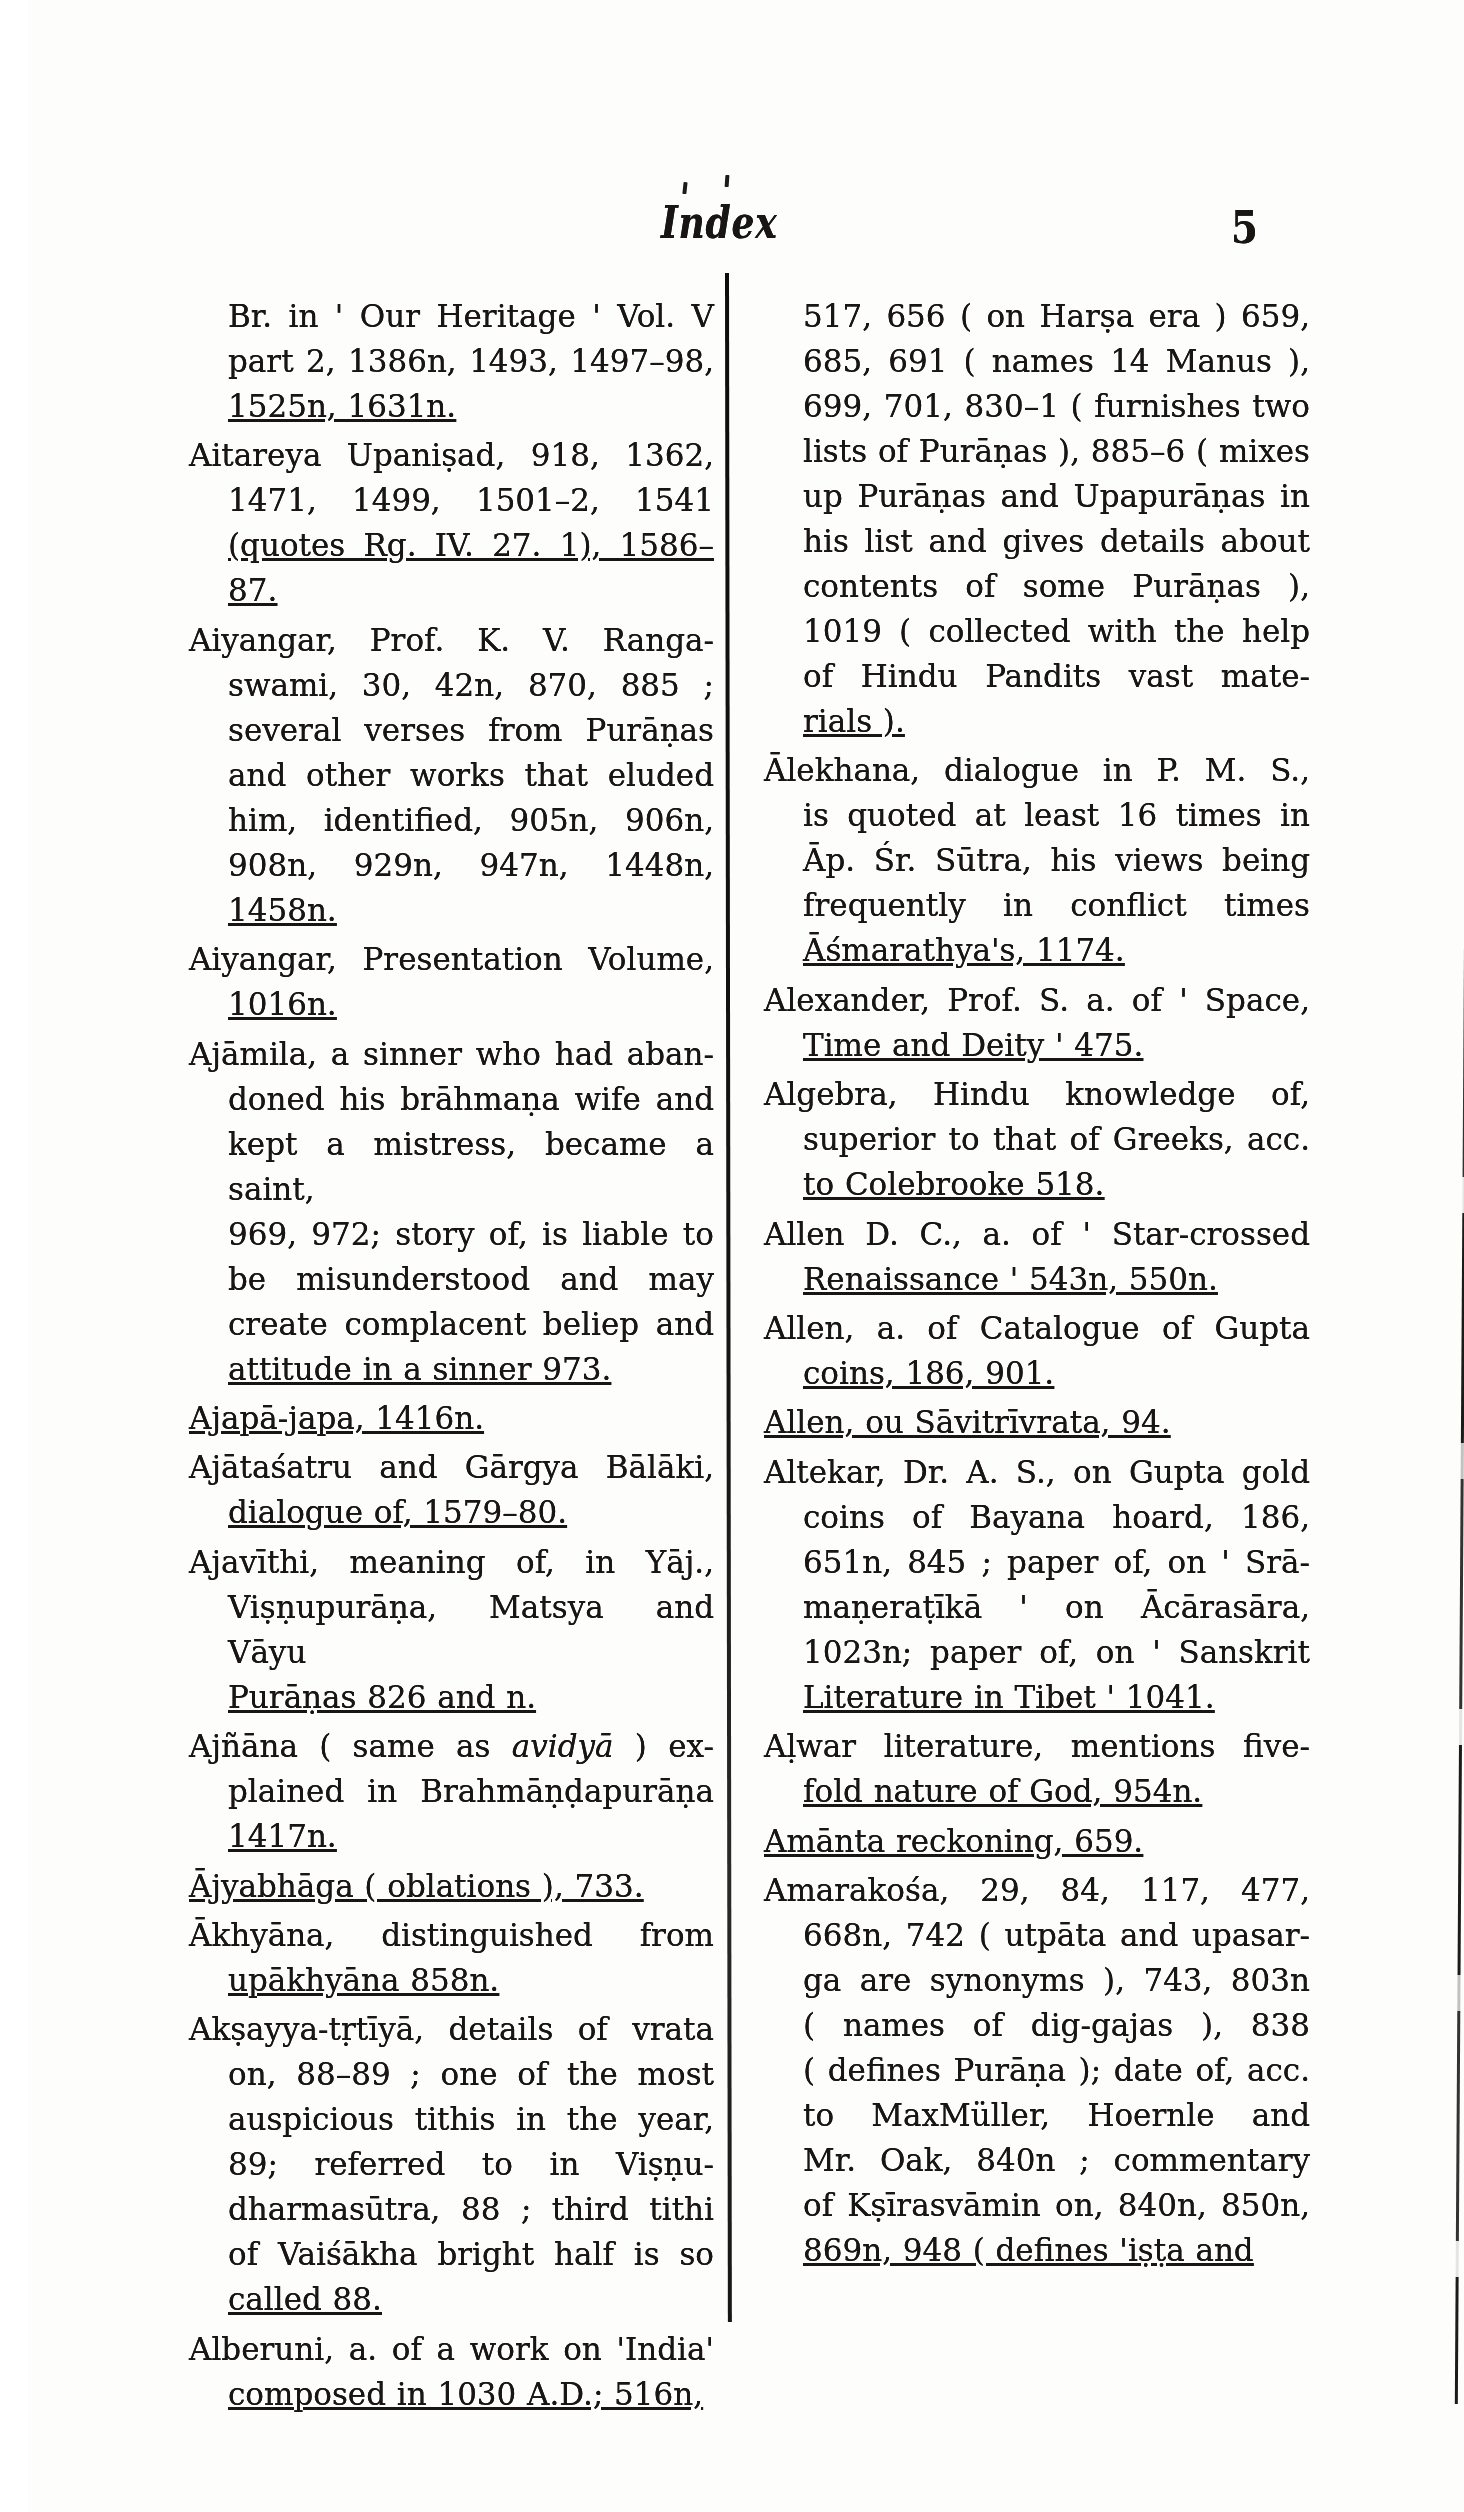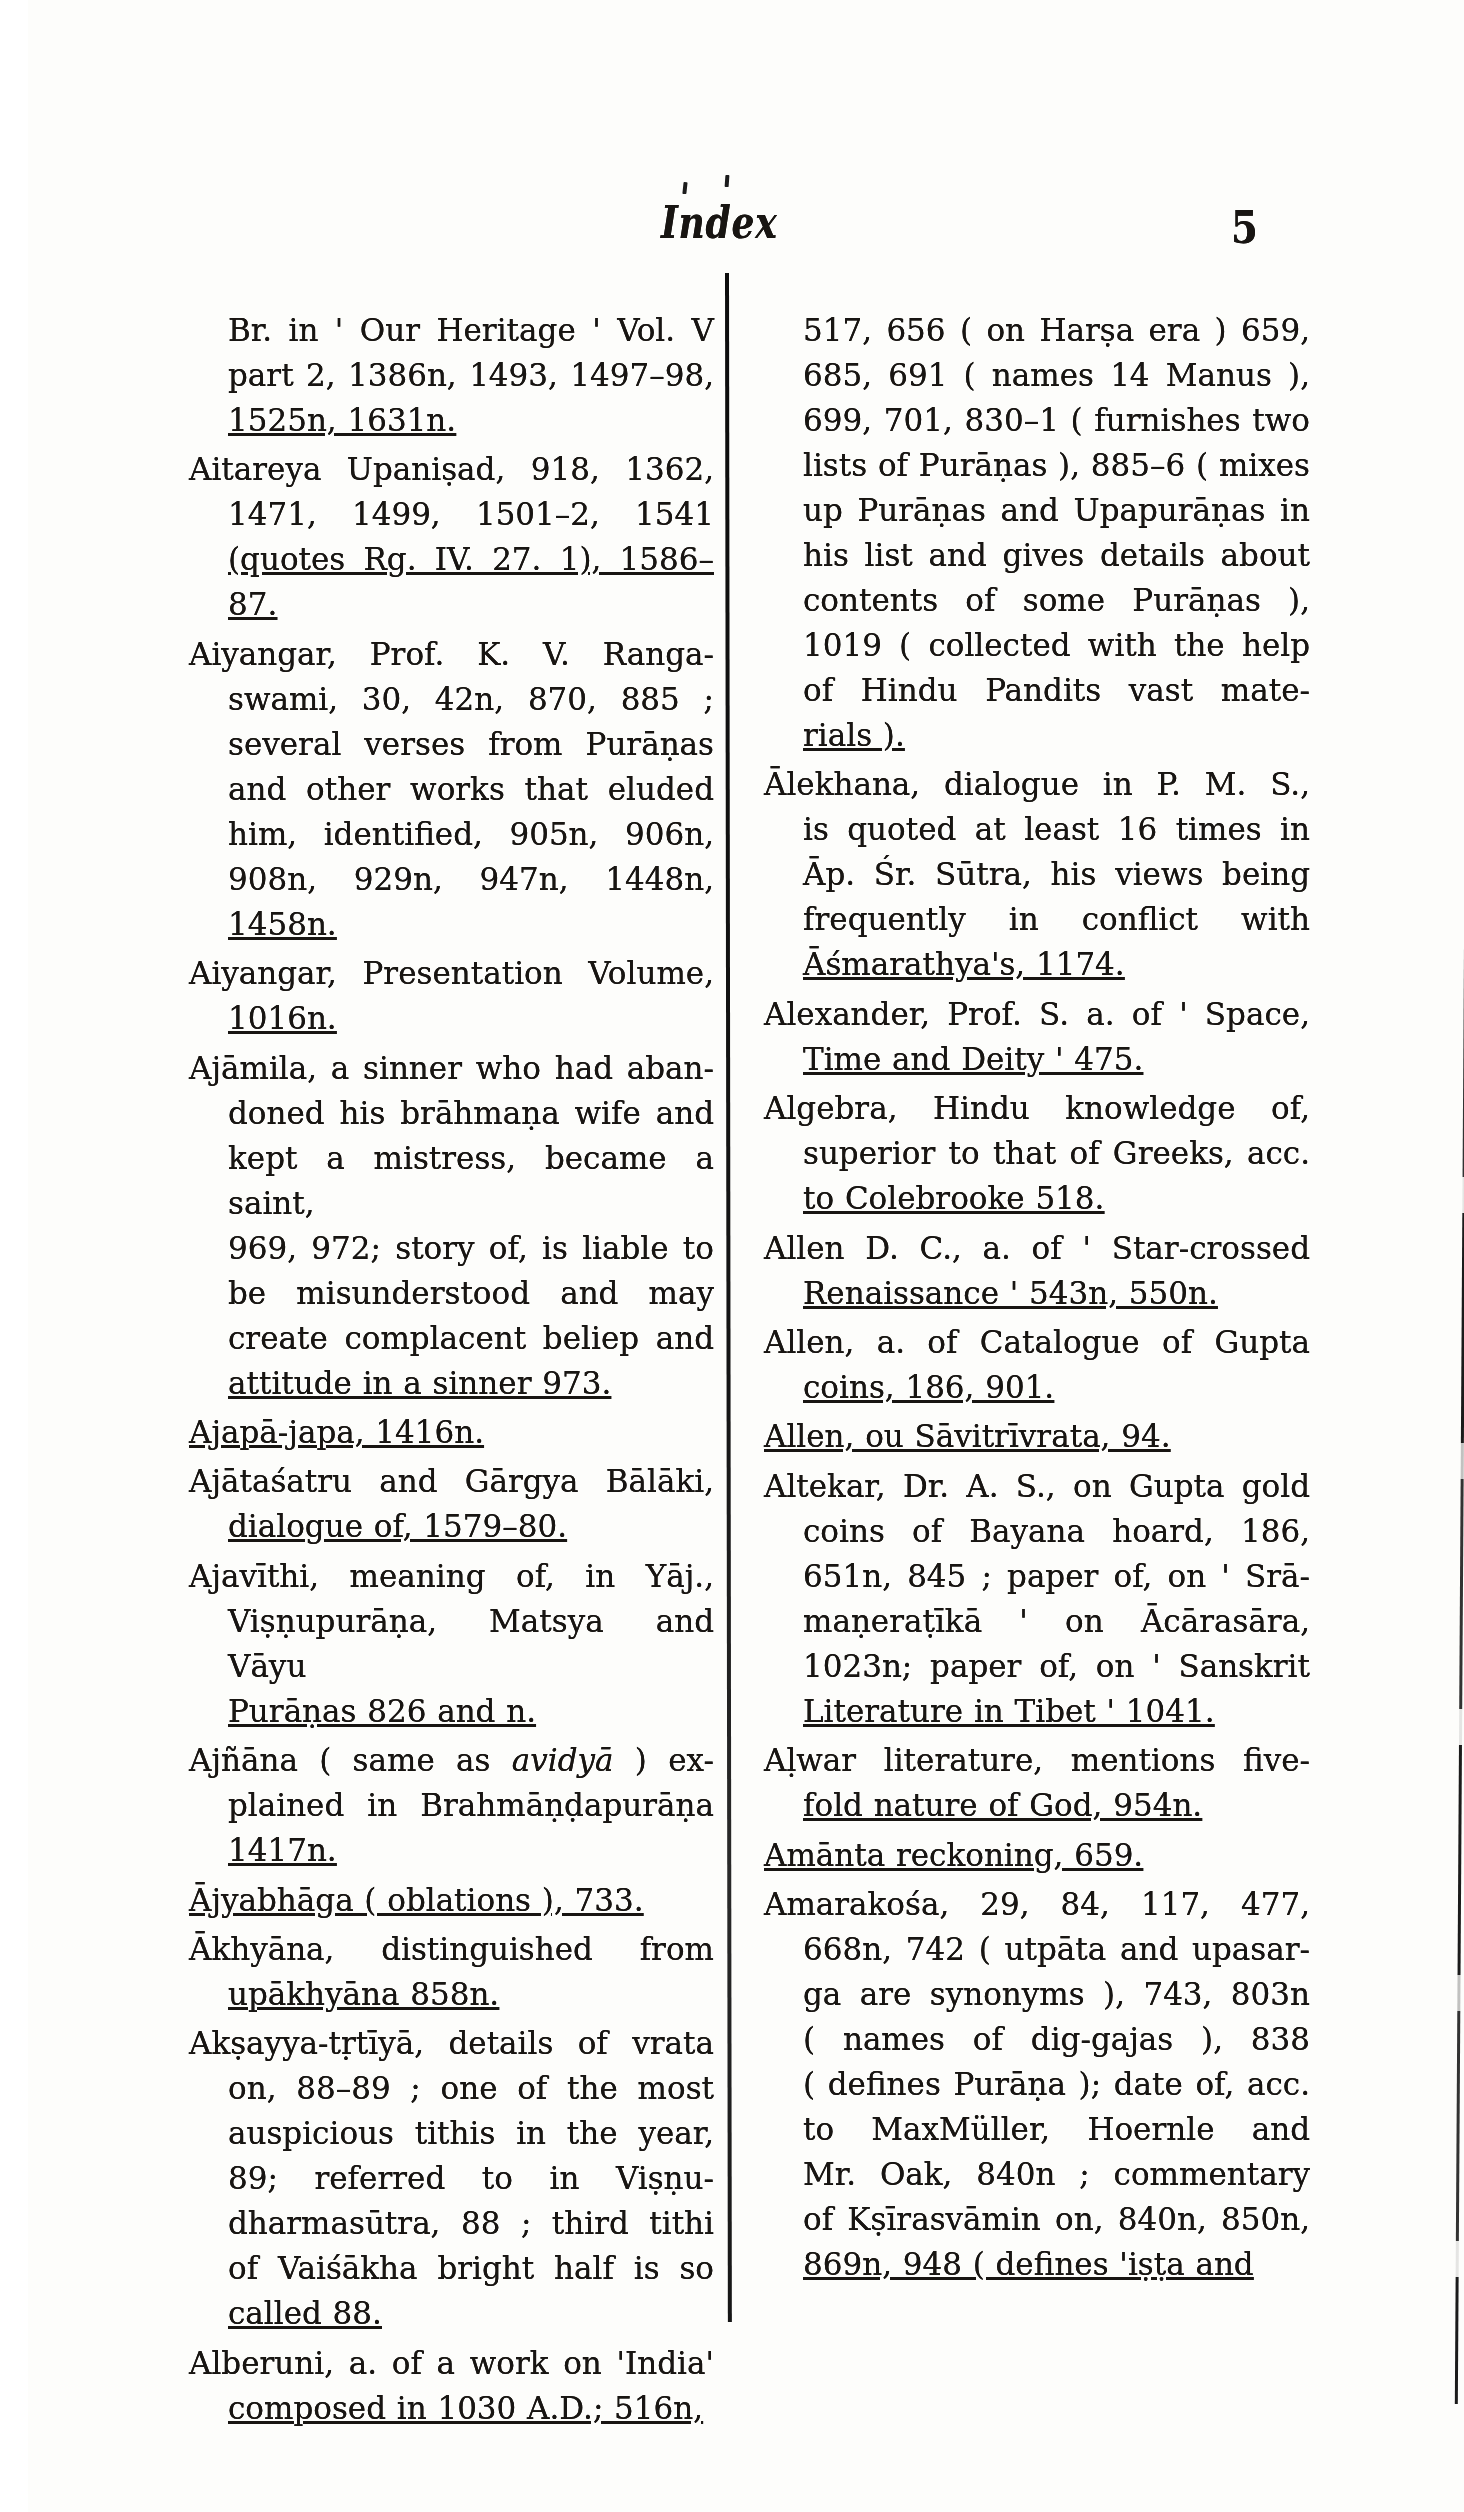--- a/index.html
+++ b/index.html
@@ -22,21 +22,21 @@
   .page-number {
     position:absolute; top:202px; left:1203px;
     font-size:44px; font-weight:bold;
     transform:scaleX(0.88); transform-origin:left center;
     text-shadow:0 0 0.5px currentColor;
   }
   .speck { position:absolute; background:#1c1c1c; border-radius:0.9px; }
   .speck.s1 { left:655px; top:182px; width:3.5px; height:11.5px; transform:rotate(6deg); }
   .speck.s2 { left:697px; top:175px; width:3.5px; height:12.4px; transform:rotate(4deg); }
   .col {
-    position:absolute; top:308px;
+    position:absolute; top:294px;
     font-size:31px; line-height:45px;
     text-shadow:0 0 0.4px currentColor;
     word-spacing:0.9px;
   }
   .col-left  { left:161px; width:525px; }
   .col-right { left:736px; width:546px; }
   .entry { margin:0 0 4.4px 0; }
   .line { text-align:justify; text-align-last:justify; white-space:normal; }
   .line.indent { padding-left:39px; }
   .line.last { text-align-last:left;text-decoration:underline; }
@@ -149,21 +149,21 @@
         <div class="line indent"><span>his list and gives details about</span></div>
         <div class="line indent"><span>contents of some Purāṇas ),</span></div>
         <div class="line indent"><span>1019 ( collected with the help</span></div>
         <div class="line indent"><span>of Hindu Pandits vast mate-</span></div>
         <div class="line indent last"><span>rials ).</span></div>
       </div>
       <div class="entry">
         <div class="line"><span>Ālekhana, dialogue in P. M. S.,</span></div>
         <div class="line indent"><span>is quoted at least 16 times in</span></div>
         <div class="line indent"><span>Āp. Śr. Sūtra, his views being</span></div>
-        <div class="line indent"><span>frequently in conflict with</span></div>
+        <div class="line indent"><span>frequently in conflict times</span></div>
         <div class="line indent last"><span>Āśmarathya's, 1174.</span></div>
       </div>
       <div class="entry">
         <div class="line"><span>Alexander, Prof. S. a. of ' Space,</span></div>
         <div class="line indent last"><span>Time and Deity ' 475.</span></div>
       </div>
       <div class="entry">
         <div class="line"><span>Algebra, Hindu knowledge of,</span></div>
         <div class="line indent"><span>superior to that of Greeks, acc.</span></div>
         <div class="line indent last"><span>to Colebrooke 518.</span></div>

